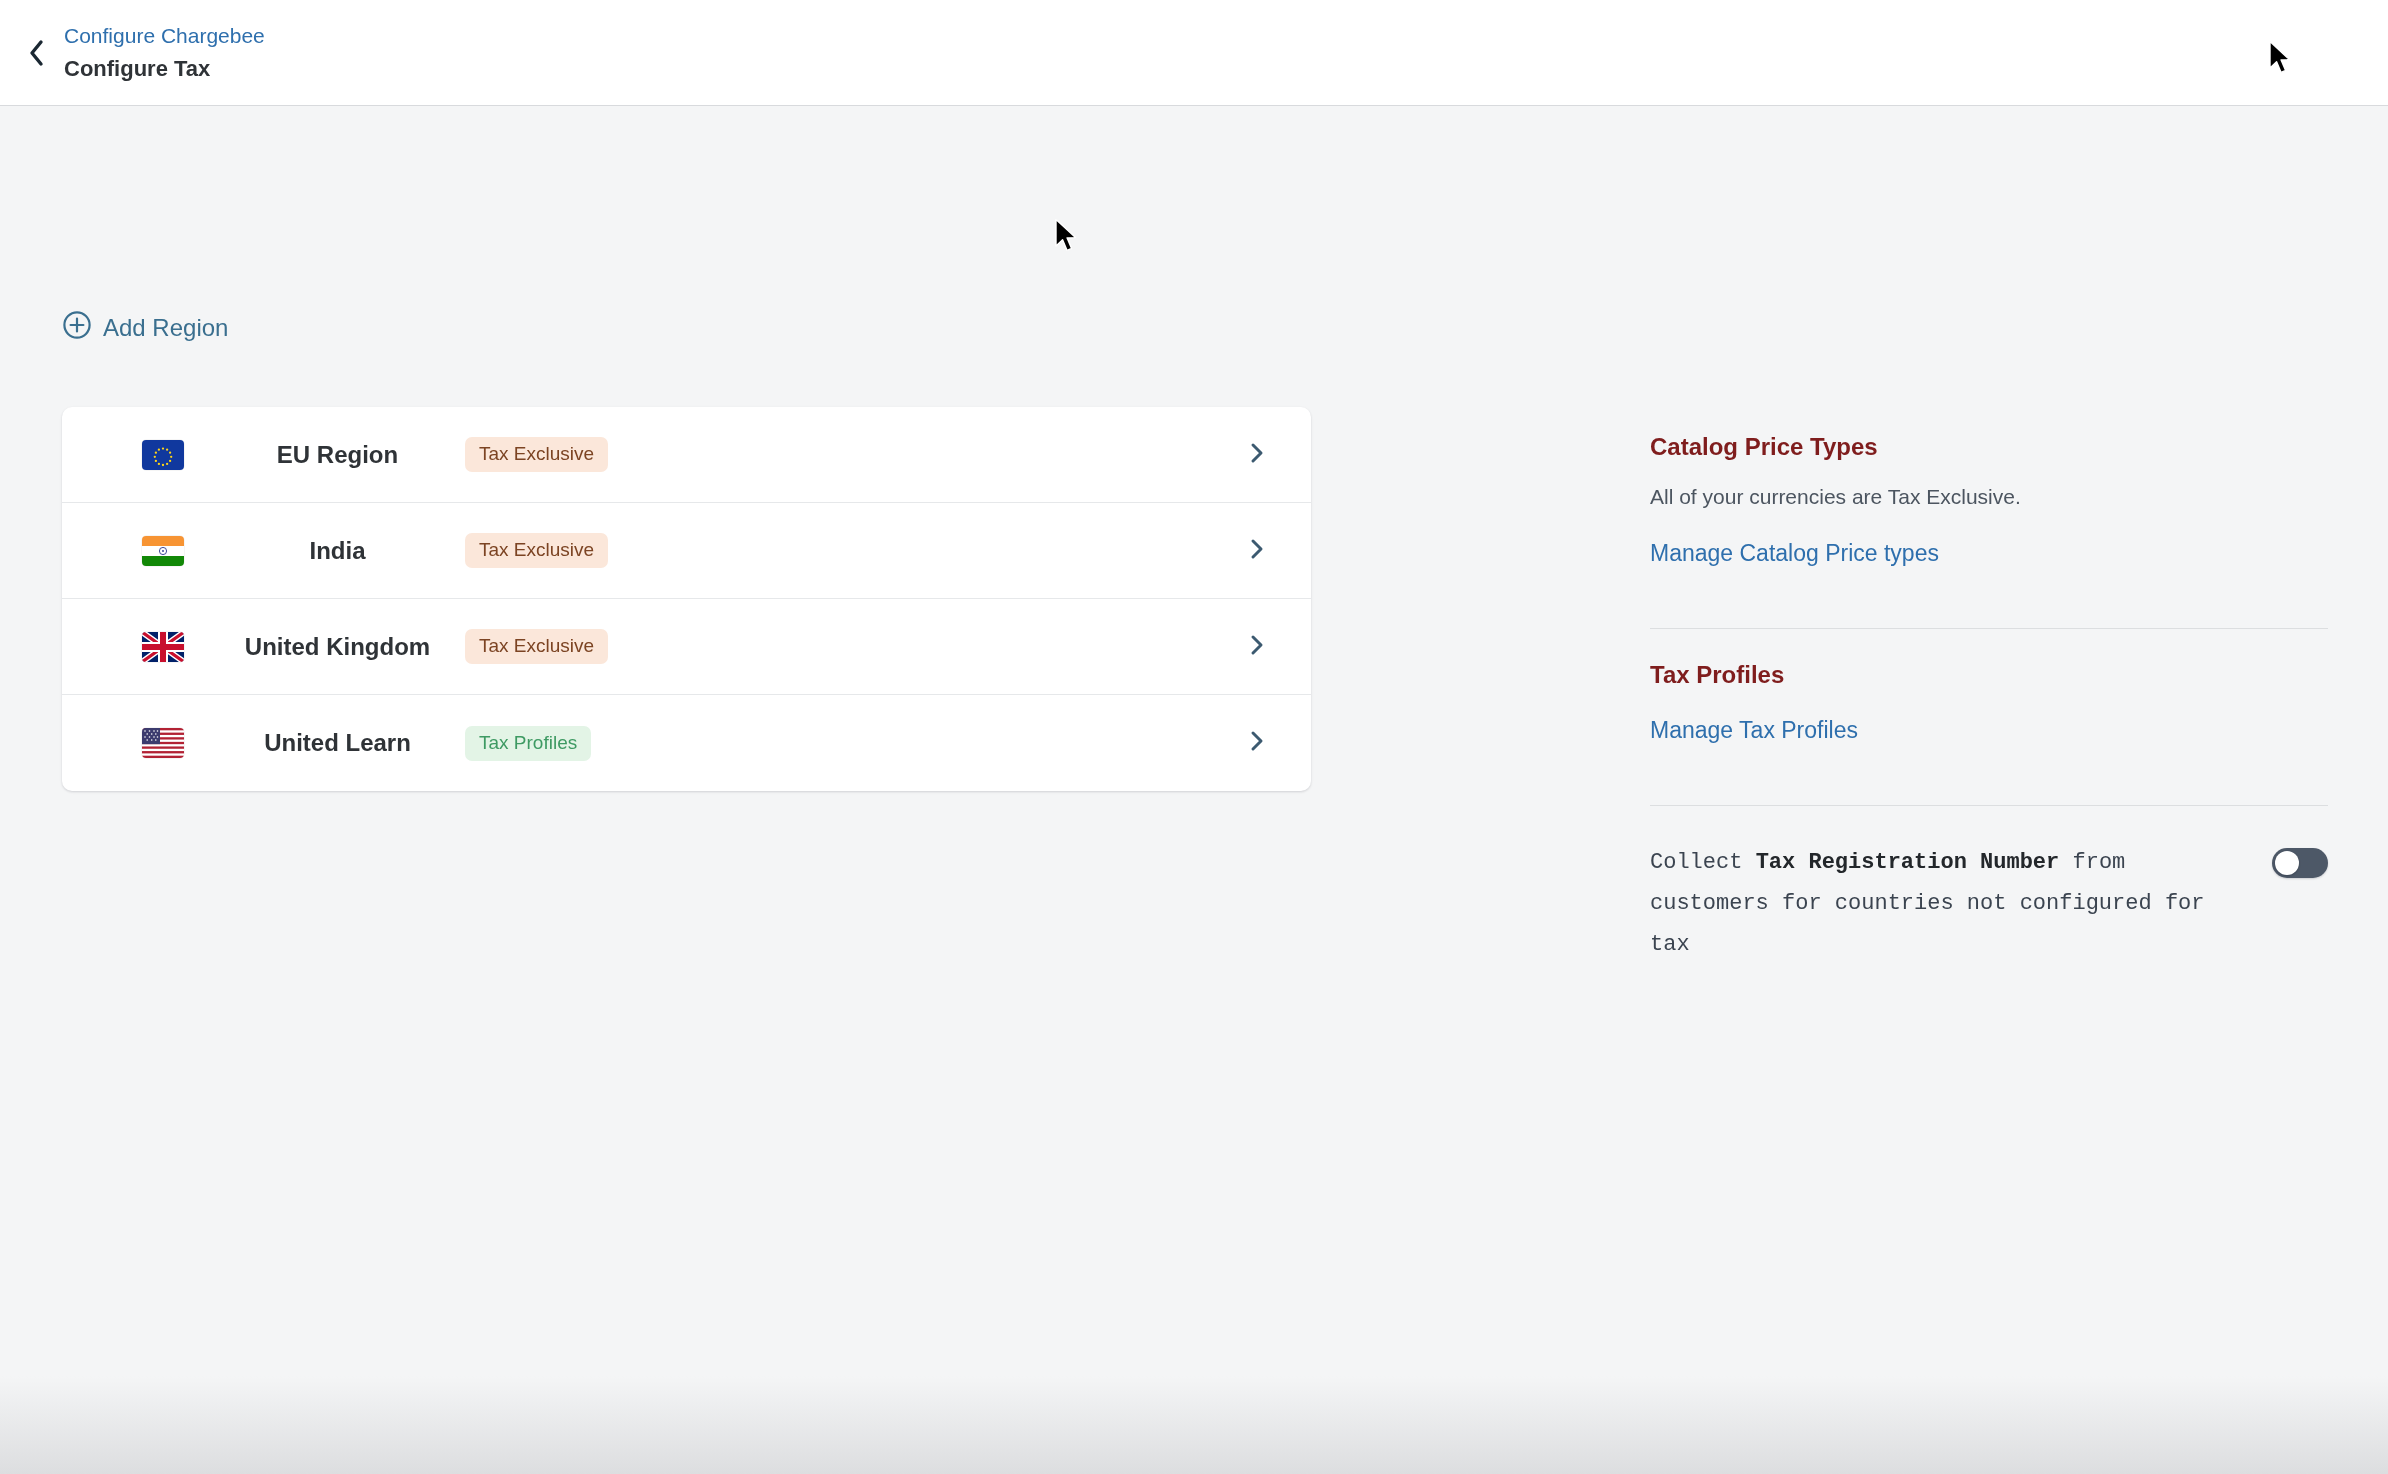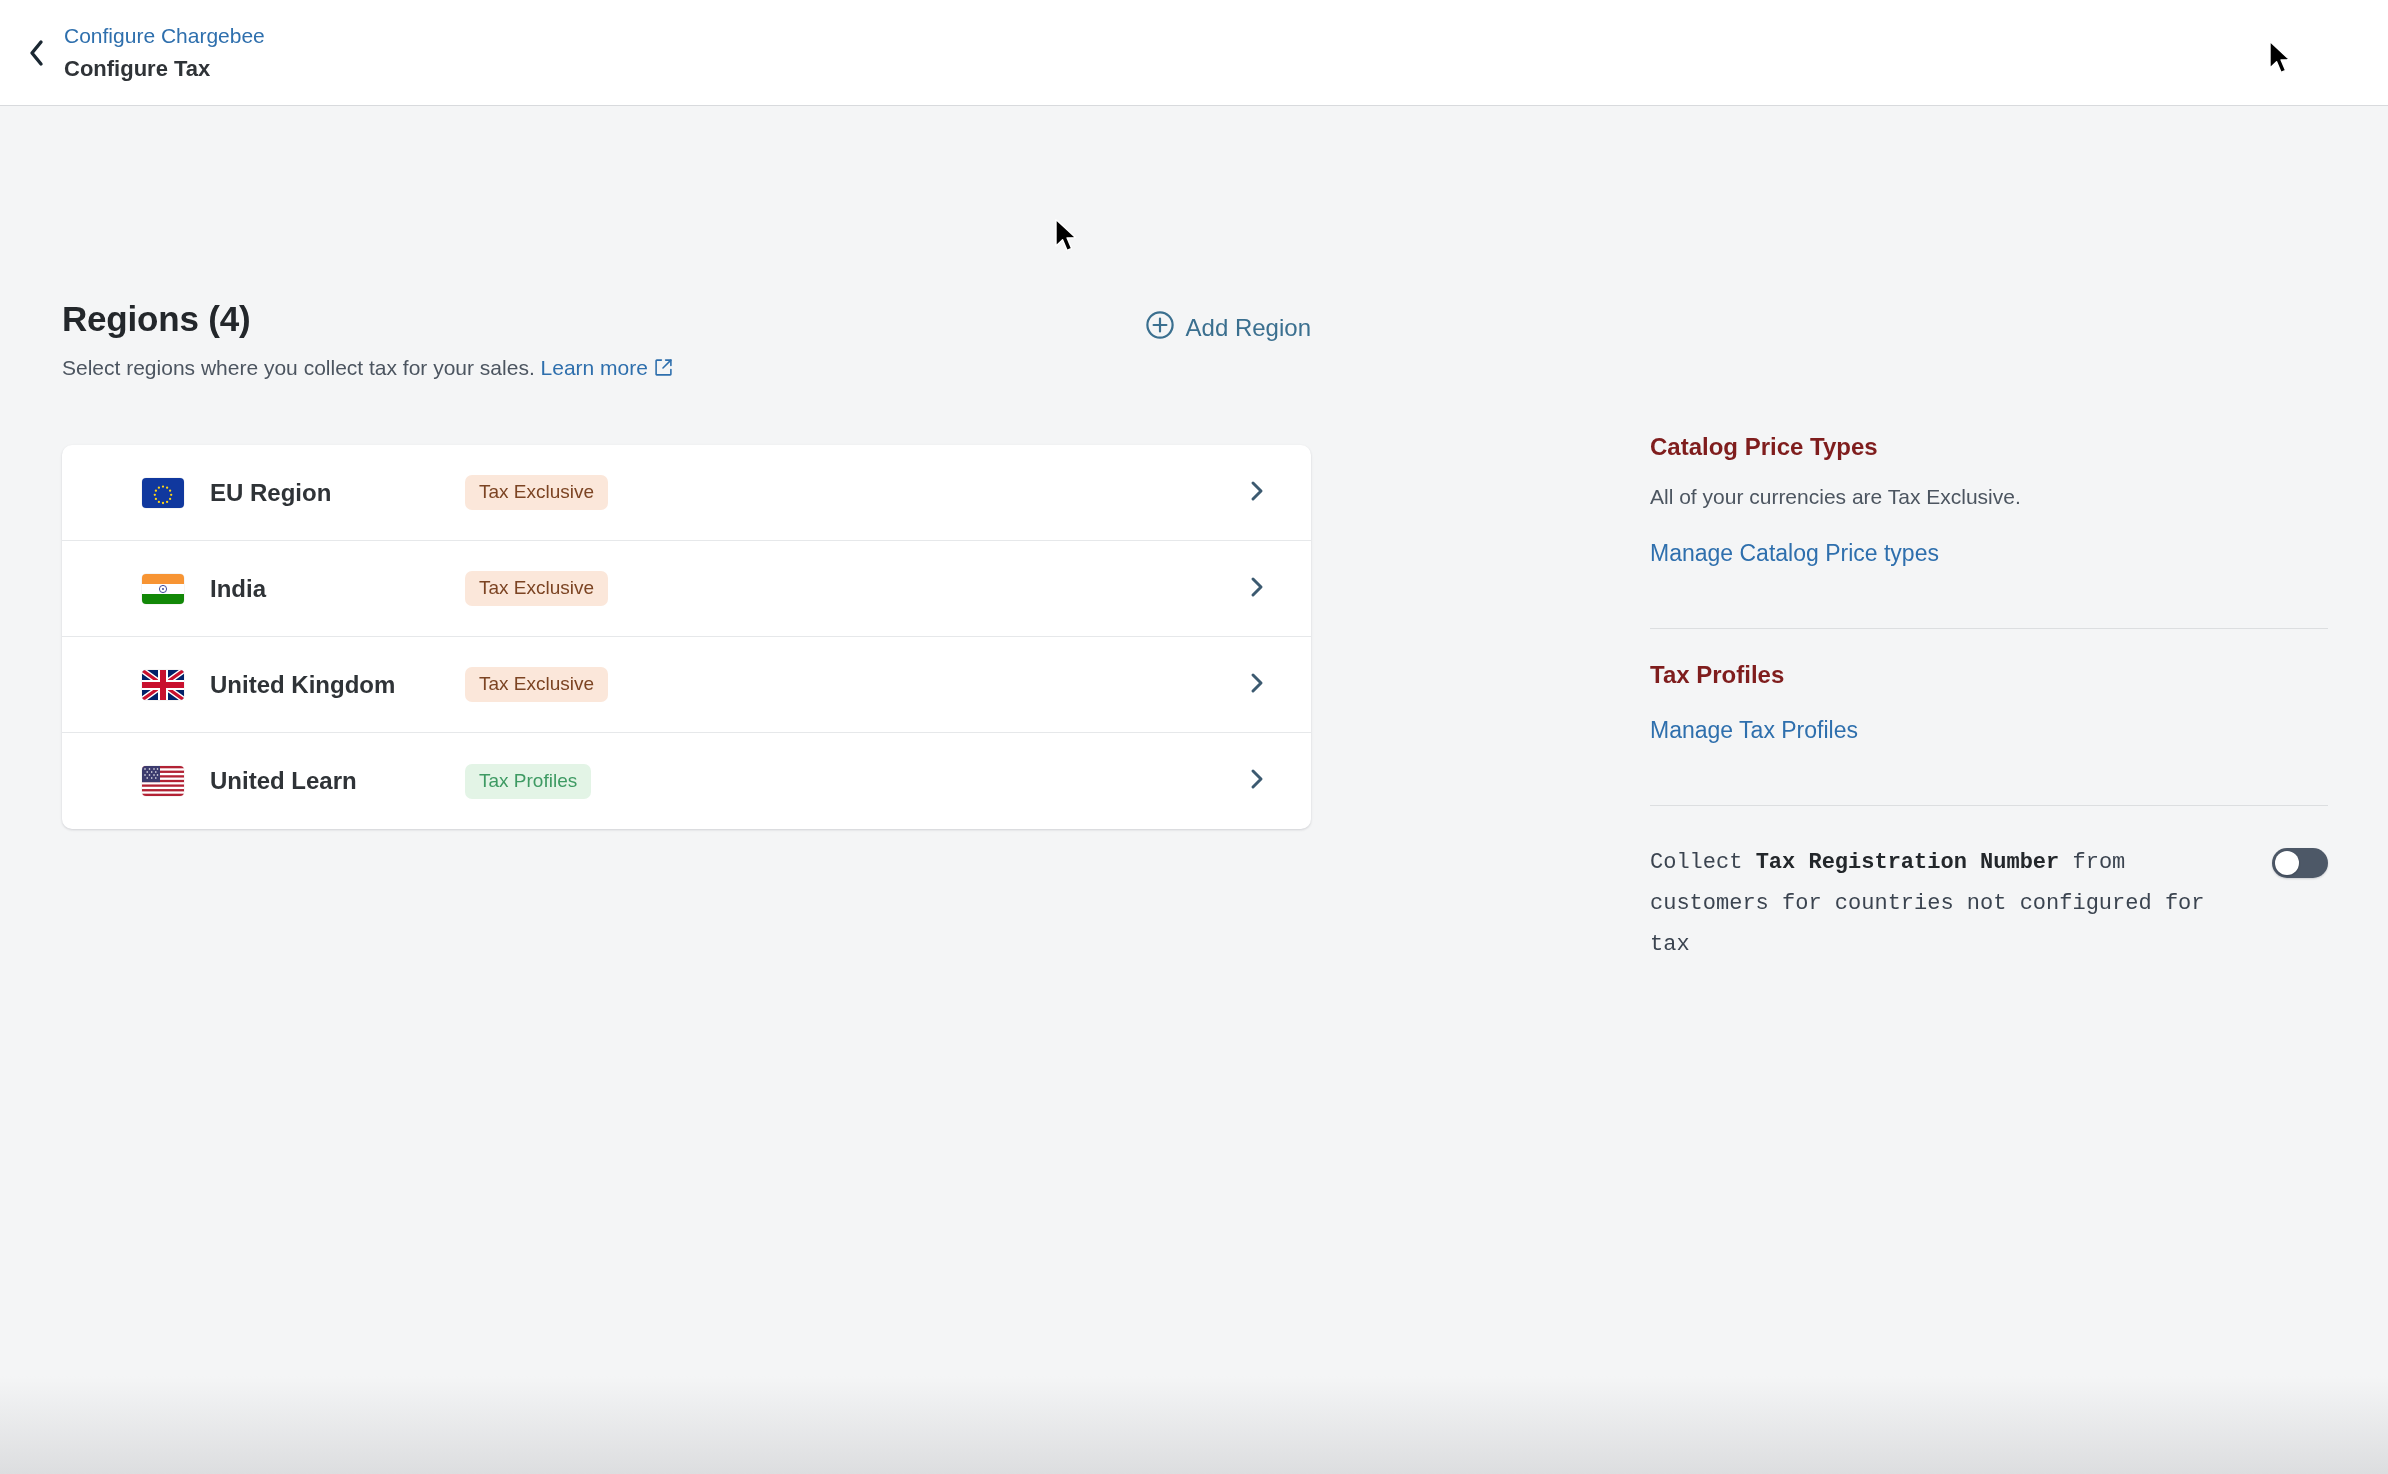--- a/index.html
+++ b/index.html
@@ -112,20 +112,21 @@
   .add-region .plus-icon { display: block; }
 
   
   .region-card {
     margin-top: 61px;
     width: 1249px;
     background: #ffffff;
     border-radius: 10px;
     box-shadow: 0 1px 3px rgba(16,24,40,0.10), 0 1px 2px rgba(16,24,40,0.06);
     overflow: hidden;
+    text-align: center;
   }
   .region-row {
     display: flex;
     align-items: center;
     height: 96px;
     padding: 0 22px 0 80px;
     border-bottom: 1px solid #e6e8ea;
     cursor: pointer;
   }
   .region-row:last-child { border-bottom: none; }
@@ -250,33 +251,20 @@
     <div class="crumb-title">Configure Tax</div>
   </div>
 </div>
 
 <div class="page">
   <div class="content">
 
     <div class="left-col">
 
       <div class="section-head">
-        <div class="head-text">
-          <div class="section-title">Regions (4)</div>
-          <div class="section-sub">
-            <span>Select regions where you collect tax for your sales.</span>
-            <span class="learn-more"><span>Learn more</span><span class="ext-icon">
-                <svg width="19" height="19" viewBox="0 0 18 18" fill="none">
-                  <path d="M7 2H2.6A.6.6 0 0 0 2 2.6v12.8a.6.6 0 0 0 .6.6h12.8a.6.6 0 0 0 .6-.6V11" stroke="#2e6fad" stroke-width="1.5" stroke-linecap="round"></path>
-                  <path d="M11 2h5v5" stroke="#2e6fad" stroke-width="1.5" stroke-linecap="round" stroke-linejoin="round"></path>
-                  <path d="M16 2L8.5 9.5" stroke="#2e6fad" stroke-width="1.5" stroke-linecap="round"></path>
-                </svg>
-              </span></span>
-          </div>
-        </div>
 
         <div class="add-region">
           <span class="plus-icon">
             <svg width="30" height="30" viewBox="0 0 30 30" fill="none">
               <circle cx="15" cy="15" r="12.6" stroke="#3a6f8f" stroke-width="2.2"></circle>
               <path d="M15 8.6v12.8M8.6 15h12.8" stroke="#3a6f8f" stroke-width="2.2" stroke-linecap="round"></path>
             </svg>
           </span>
           <span>Add Region</span>
         </div>

